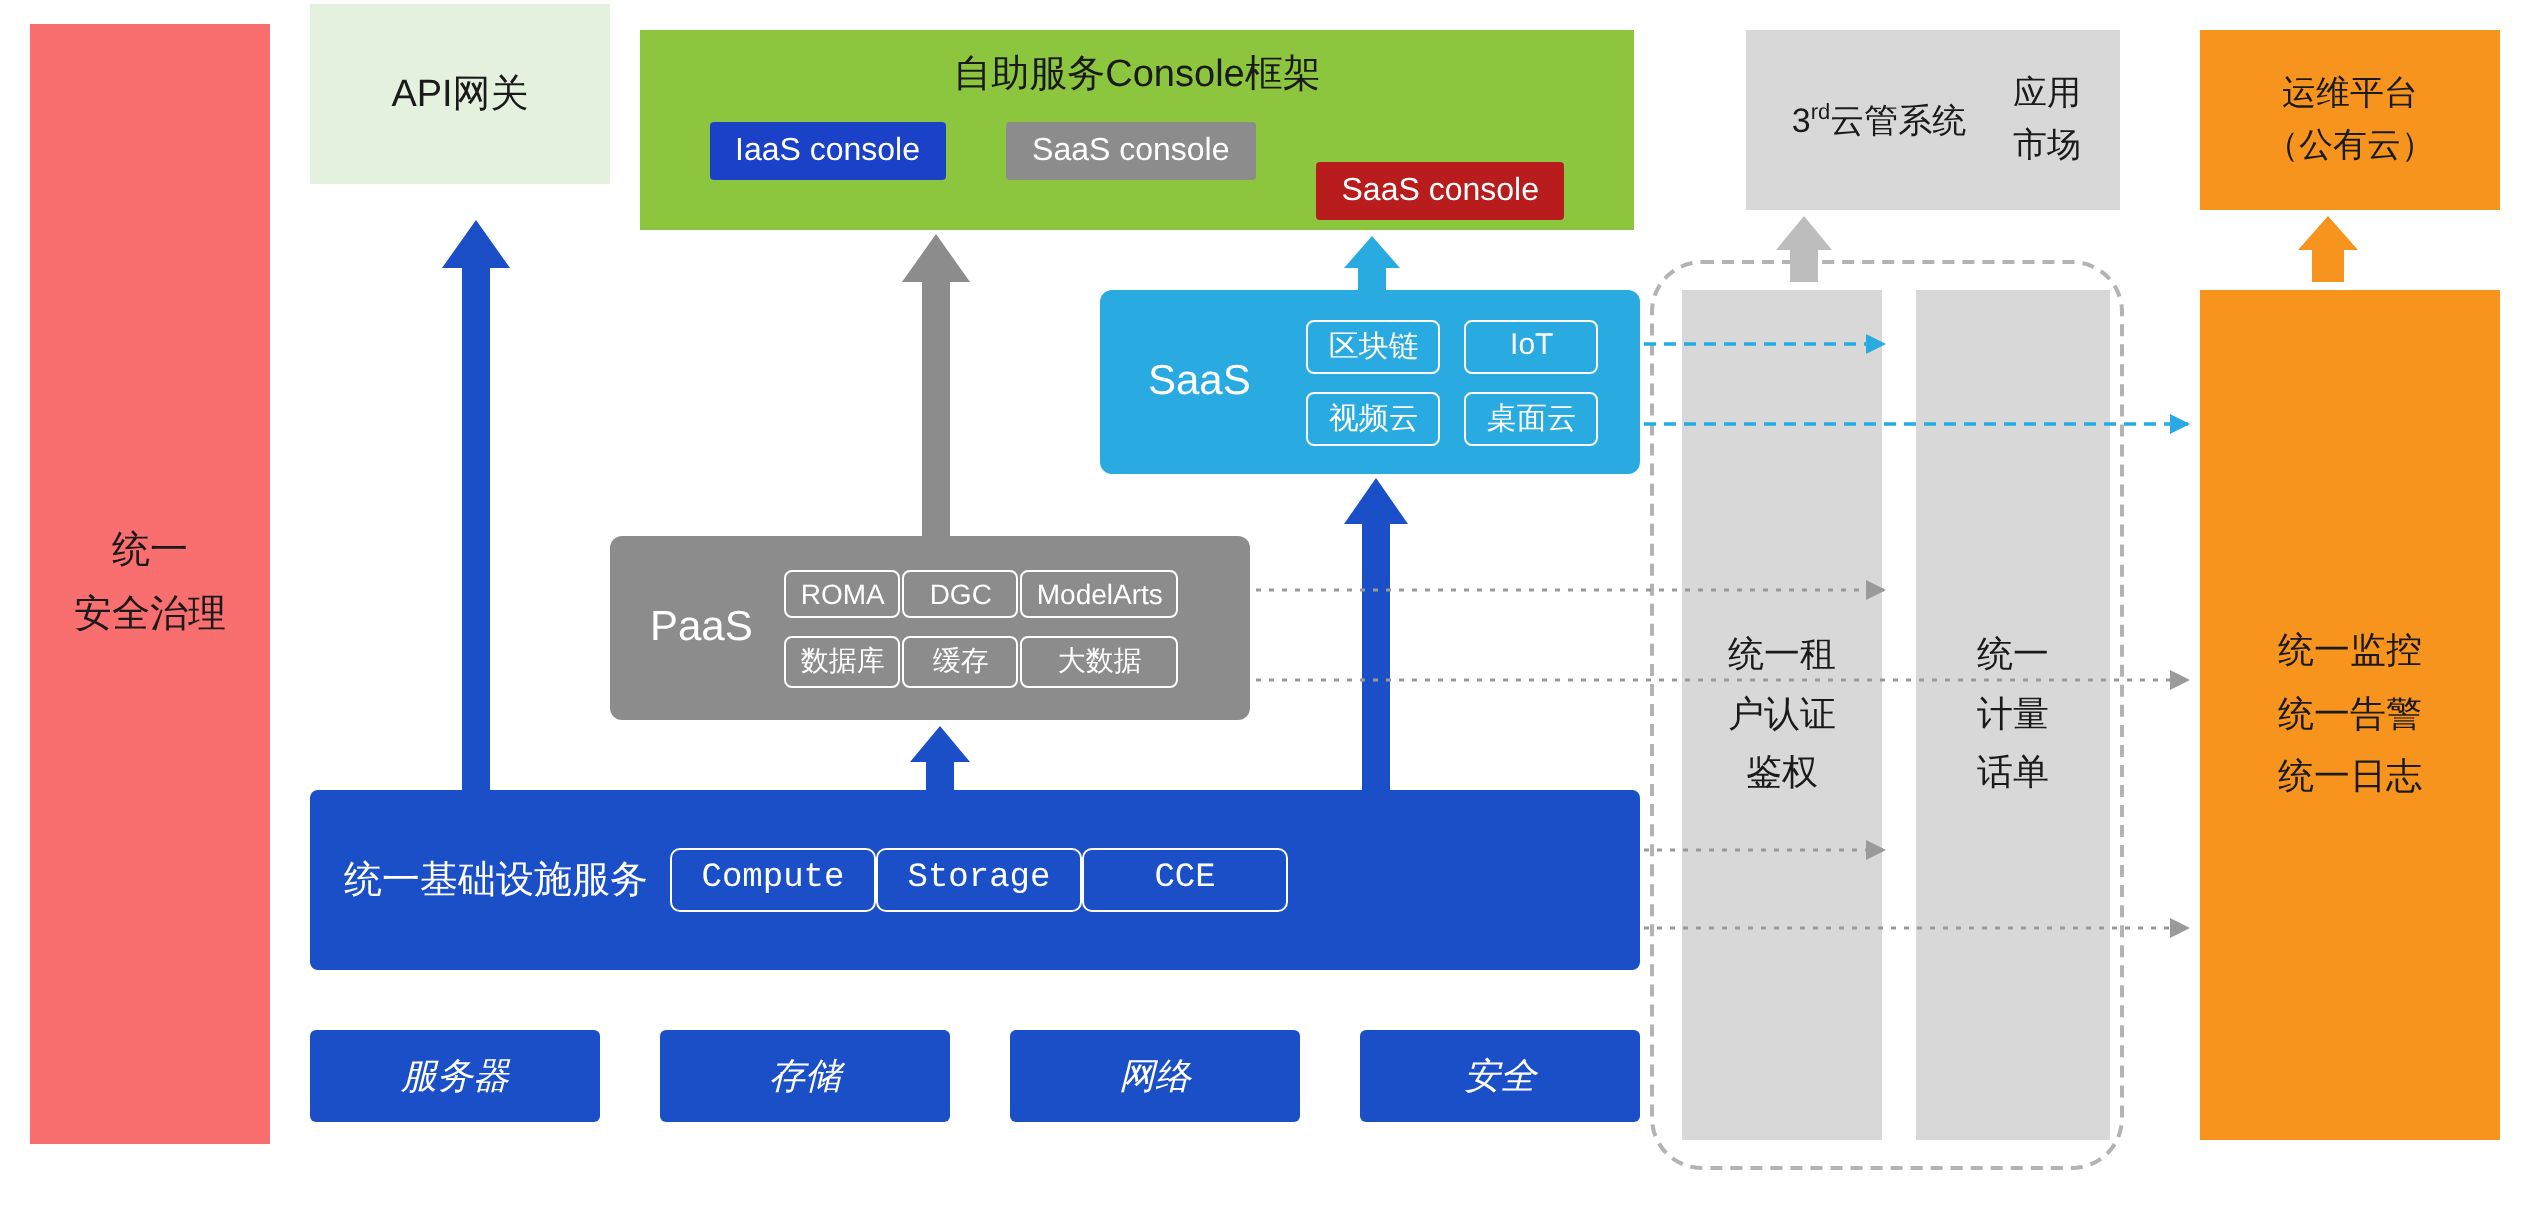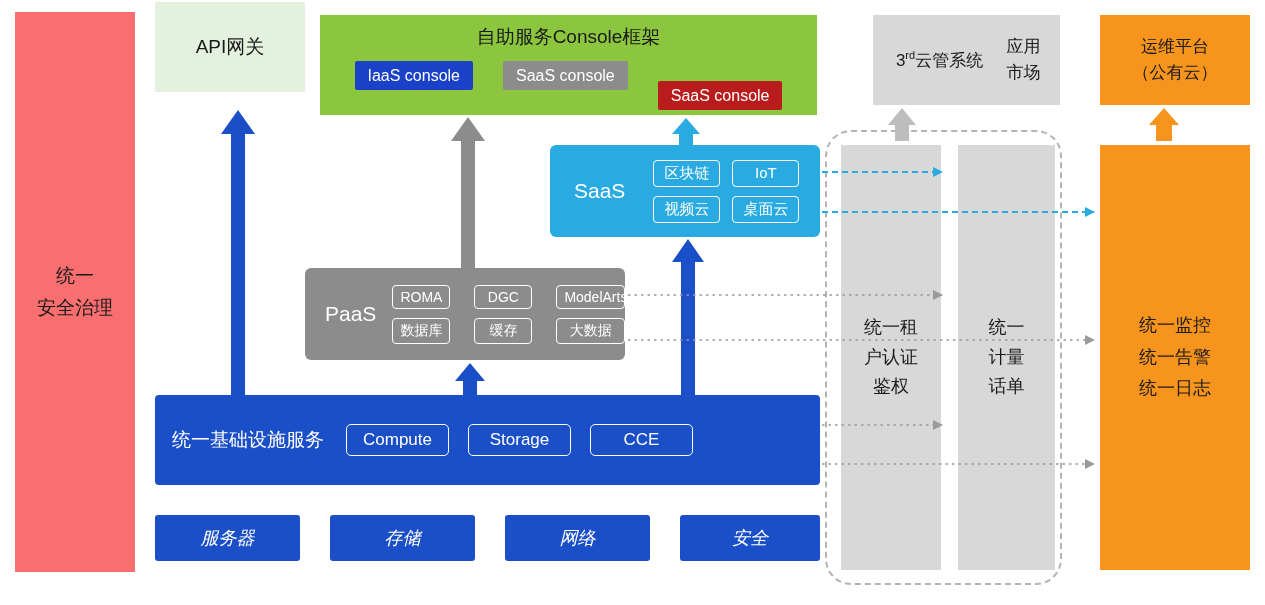--- a/index.html
+++ b/index.html
@@ -29,26 +29,26 @@
 
   
   .layer { display:flex; align-items:center; border-radius:6px; }
   .layer-label { color:#ffffff; font-size:21px; }
   .saas-box { left:550px; top:145px; width:270px; height:92px; background:#29ABE2; }
   .saas-box .layer-label { margin-left:24px; }
   .saas-grid { display:grid; grid-template-columns:auto auto; gap:9px 12px; margin-left:28px; }
   .pill { border:1.5px solid #ffffff; border-radius:4px; color:#ffffff; font-size:15px; padding:3px 10px; text-align:center; min-width:52px; }
   .paas-box { left:305px; top:268px; width:320px; height:92px; background:#8C8C8C; }
   .paas-box .layer-label { margin-left:20px; }
-  .paas-grid { display:grid; grid-template-columns:auto auto auto; gap:9px 24px; margin-left:16px; }
+  .paas-grid { display:grid; grid-template-columns:auto auto auto; gap:9px 1px; margin-left:16px; }
   .paas-grid .pill { font-size:14px; padding:3px 7px; min-width:58px; }
 
   .infra-bar { left:155px; top:395px; width:665px; height:90px; background:#1A4FC8; border-radius:4px; display:flex; align-items:center; }
   .infra-label { color:#ffffff; font-size:19px; margin-left:17px; }
-  .infra-pills { display:flex; gap:19px; margin-left:22px; }
+  .infra-pills { display:flex; margin-left:11px;font-family:Liberation Mono, monospace; }
   .infra-pill { border:1.5px solid #ffffff; border-radius:5px; color:#ffffff; font-size:17px; width:103px; height:32px; line-height:29px; text-align:center; }
 
   
   .hw-box { top:515px; height:46px; background:#1A4FC8; color:#ffffff; font-size:18px; border-radius:3px;font-style:italic; }
   .hw-1 { left:155px; width:145px; }
   .hw-2 { left:330px; width:145px; }
   .hw-3 { left:505px; width:145px; }
   .hw-4 { left:680px; width:140px; }
 
   

